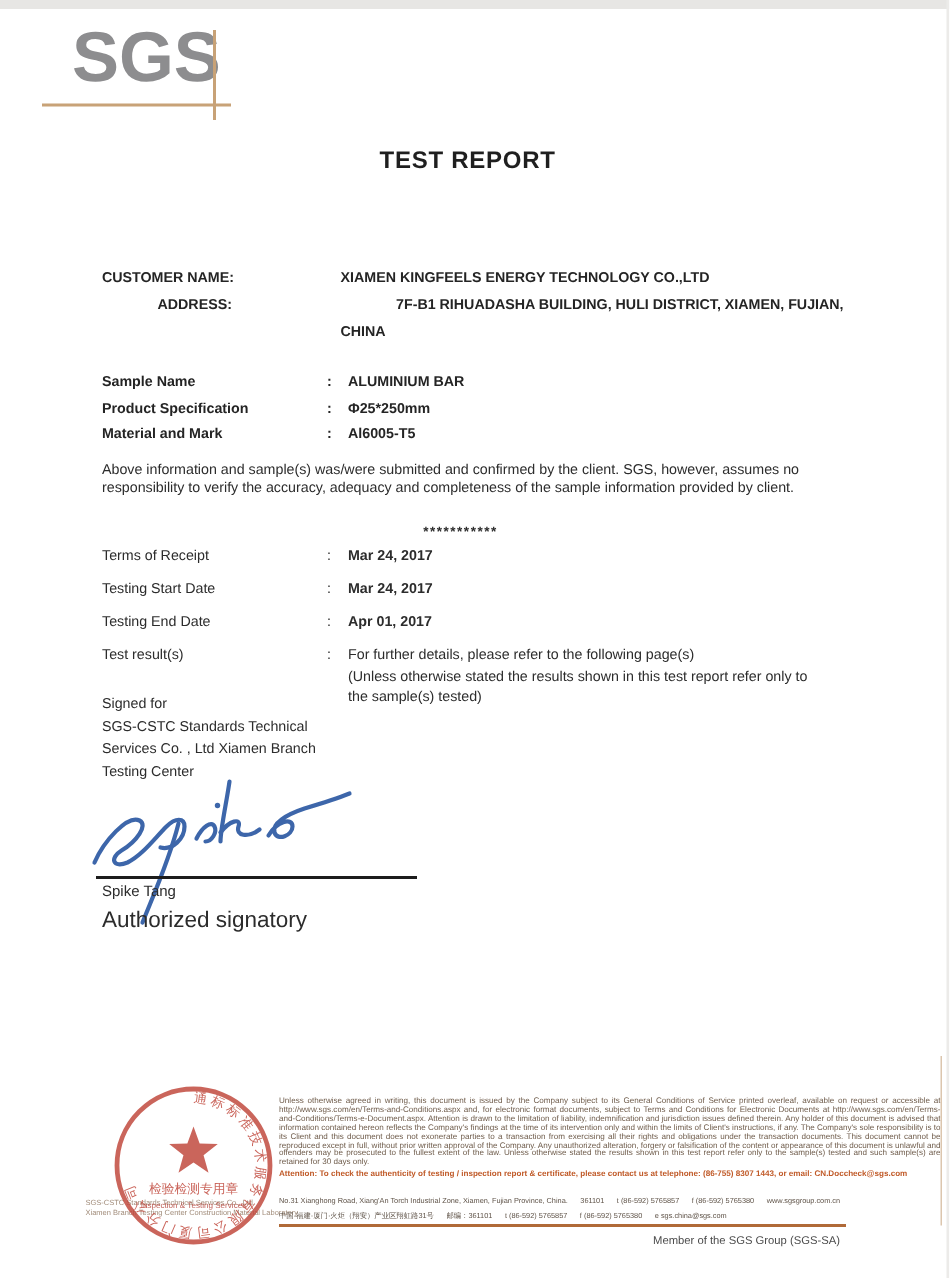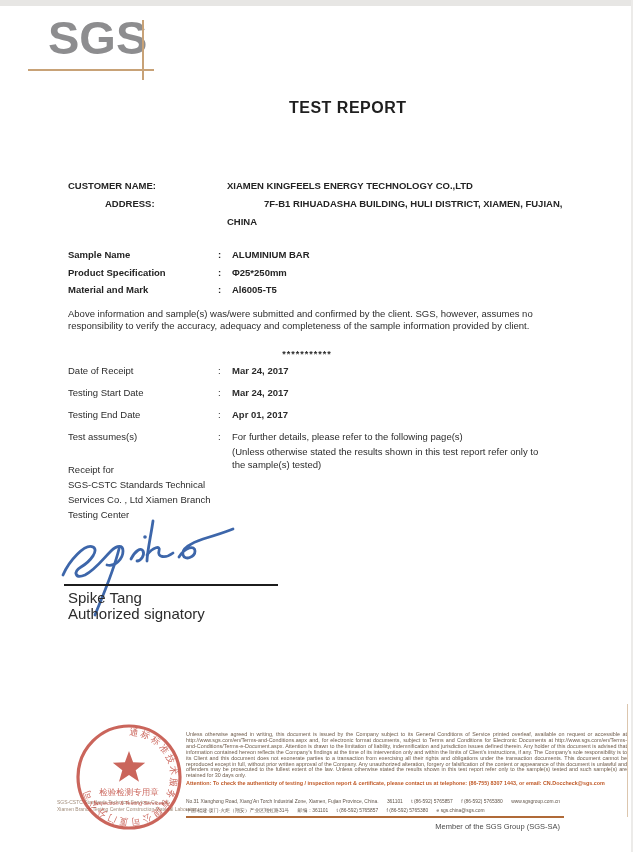--- a/index.html
+++ b/index.html
@@ -11,21 +11,21 @@
   .scan-band-right{position:absolute;top:0;right:0;width:2px;height:100%;background:#ecebe9;}
 
   
   .logo-text{position:absolute;left:48px;top:10px;font-size:47px;font-weight:700;
     color:#8d8d8f;letter-spacing:0px;line-height:1.2;}
   .logo-underline{position:absolute;left:28px;top:69px;width:126px;height:2px;background:#c8a277;}
   .logo-vline{position:absolute;left:142px;top:20px;width:2px;height:60px;background:#c8a277;}
 
   
   .report-title{position:absolute;left:253px;top:99px;font-size:16px;font-weight:700;
-    color:#1f1f1f;letter-spacing:0.5px;margin-left:36px;}
+    color:#1f1f1f;letter-spacing:0.5px;}
   .meta{position:absolute;left:398px;top:119px;font-size:9.5px;font-weight:700;color:#222;}
   .meta-row{height:15.5px;}
   .m-label{display:inline-block;width:29px;}
   .m-colon{display:inline-block;width:11px;}
 
   
   .row{position:absolute;left:0;width:560px;height:14px;white-space:nowrap;}
   .r-label{position:absolute;left:0;}
   .r-colon{position:absolute;left:150px;}
   .r-value{position:absolute;left:164px;}
@@ -39,21 +39,21 @@
     line-height:12px;color:#2c2c2c;}
   .separator{position:absolute;left:0;top:349px;width:614px;text-align:center;
     font-size:9px;font-weight:700;letter-spacing:1px;color:#2c2c2c;}
 
   .dates{position:absolute;left:68px;top:365px;font-size:9.5px;color:#2c2c2c;}
   .result-extra{line-height:13.5px;}
 
   .signing{position:absolute;left:68px;top:462px;font-size:9.5px;line-height:15px;color:#2c2c2c;}
   .signature-svg{position:absolute;left:55px;top:503px;}
   .signature-rule{position:absolute;left:64px;top:584px;width:214px;height:1.5px;background:#1c1c1c;}
-  .signatory-name{position:absolute;left:68px;top:589px;font-size:15px;color:#2c2c2c;}
+  .signatory-name{position:absolute;left:68px;top:589px;font-size:10px;color:#2c2c2c;}
   .signatory-title{position:absolute;left:68px;top:605px;font-size:15px;color:#2c2c2c;}
 
   
   .company-lines{position:absolute;left:57px;top:799px;width:145px;font-size:5px;
     line-height:6.5px;color:#a28d7b;}
   .stamp-svg{position:absolute;left:74px;top:722px;opacity:0.82;}
   .legal{position:absolute;left:186px;top:732px;width:441px;font-size:5.4px;line-height:5.9px;
     color:#6e5b4a;text-align:justify;}
   .attention{position:absolute;left:186px;top:781px;width:441px;font-size:5.4px;line-height:5.9px;
     color:#c05a28;font-weight:700;}
@@ -108,49 +108,49 @@
       <span class="r-colon">:</span>
       <span class="r-value">Al6005-T5</span>
     </div>
   </div>
 
   <div class="statement">Above information and sample(s) was/were submitted and confirmed by the client. SGS, however, assumes no responsibility to verify the accuracy, adequacy and completeness of the sample information provided by client.</div>
   <div class="separator">***********</div>
 
   <div class="dates">
     <div class="row" style="top:0px;">
-      <span class="r-label">Date of Receipt</span>
+      <span class="r-label">Terms of Receipt</span>
       <span class="r-colon">:</span>
       <span class="r-value bold">Mar 24, 2017</span>
     </div>
     <div class="row" style="top:22px;">
       <span class="r-label">Testing Start Date</span>
       <span class="r-colon">:</span>
       <span class="r-value bold">Mar 24, 2017</span>
     </div>
     <div class="row" style="top:44px;">
       <span class="r-label">Testing End Date</span>
       <span class="r-colon">:</span>
       <span class="r-value bold">Apr 01, 2017</span>
     </div>
     <div class="row" style="top:66px;">
-      <span class="r-label">Test assumes(s)</span>
+      <span class="r-label">Test result(s)</span>
       <span class="r-colon">:</span>
       <span class="r-value">For further details, please refer to the following page(s)</span>
     </div>
     <div class="row result-extra" style="top:79.5px;">
       <span class="r-value">(Unless otherwise stated the results shown in this test report refer only to</span>
     </div>
     <div class="row result-extra" style="top:93px;">
       <span class="r-value">the sample(s) tested)</span>
     </div>
   </div>
 
   <div class="signing">
-    <div>Receipt for</div>
+    <div>Signed for</div>
     <div>SGS-CSTC Standards Technical</div>
     <div>Services Co. , Ltd Xiamen Branch</div>
     <div>Testing Center</div>
   </div>
 
   <svg class="signature-svg" width="230" height="120" viewBox="0 0 230 120" aria-label="spike">
     <g stroke="#2d5aa3" stroke-width="2.8" fill="none" stroke-linecap="round" stroke-linejoin="round" opacity="0.92">
       <path d="M8,72 C14,58 30,40 38,44 C44,47 36,58 26,64 C18,69 20,76 30,72 C40,67 48,56 56,48 C62,42 68,42 68,48 C68,56 60,64 52,62"></path>
       <path d="M64,46 C58,70 48,92 40,112"></path>
       <path d="M76,56 C80,48 86,44 88,48 C90,52 86,58 82,58"></path>

